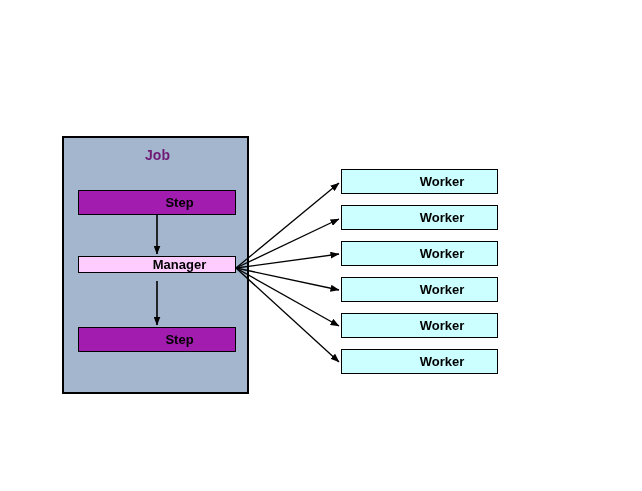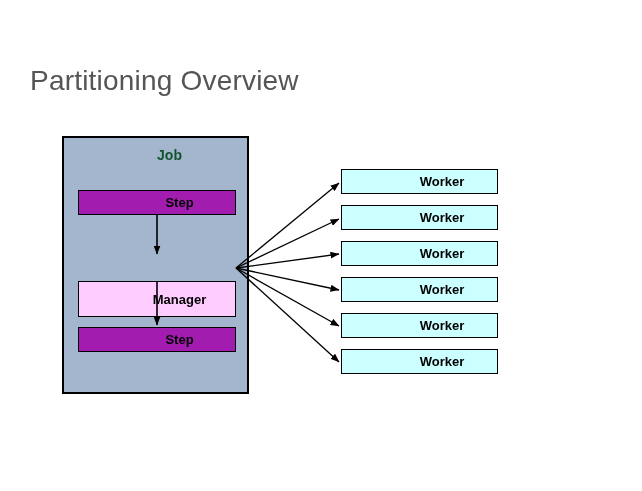--- a/index.html
+++ b/index.html
@@ -50,22 +50,21 @@
   }
 
   #job-label {
     position: absolute;
     left: 0;
     top: 9px;
     width: 187px;
     text-align: center;
     font-size: 14px;
     font-weight: bold;
-    color: #14532d;
-    padding-left: 12px;
+    color: #701a75;
   }
 
   
   .node-box {
     position: absolute;
     box-sizing: border-box;
     border: 1px solid #000000;
     font-size: 13px;
     font-weight: bold;
     color: #000000;
@@ -88,22 +87,21 @@
     left: 78px;
     top: 190px;
     width: 158px;
     height: 25px;
   }
 
   #manager-box {
     left: 78px;
     top: 256px;
     width: 158px;
-    height: 36px;
-    margin-top: 25px;
+    height: 17px;
   }
 
   #step-bottom {
     left: 78px;
     top: 327px;
     width: 158px;
     height: 25px;
   }
 
   
@@ -122,21 +120,20 @@
     width: 642px;
     height: 491px;
     pointer-events: none;
   }
 </style>
 </head>
 <body>
 
 <div id="slide">
 
-  <div id="slide-title">Partitioning Overview</div>
 
   <div id="job-container">
     <div id="job-label">Job</div>
   </div>
 
   <div class="node-box node-step" id="step-top">Step</div>
 
   <div class="node-box node-manager" id="manager-box">Manager</div>
 
   <div class="node-box node-step" id="step-bottom">Step</div>

